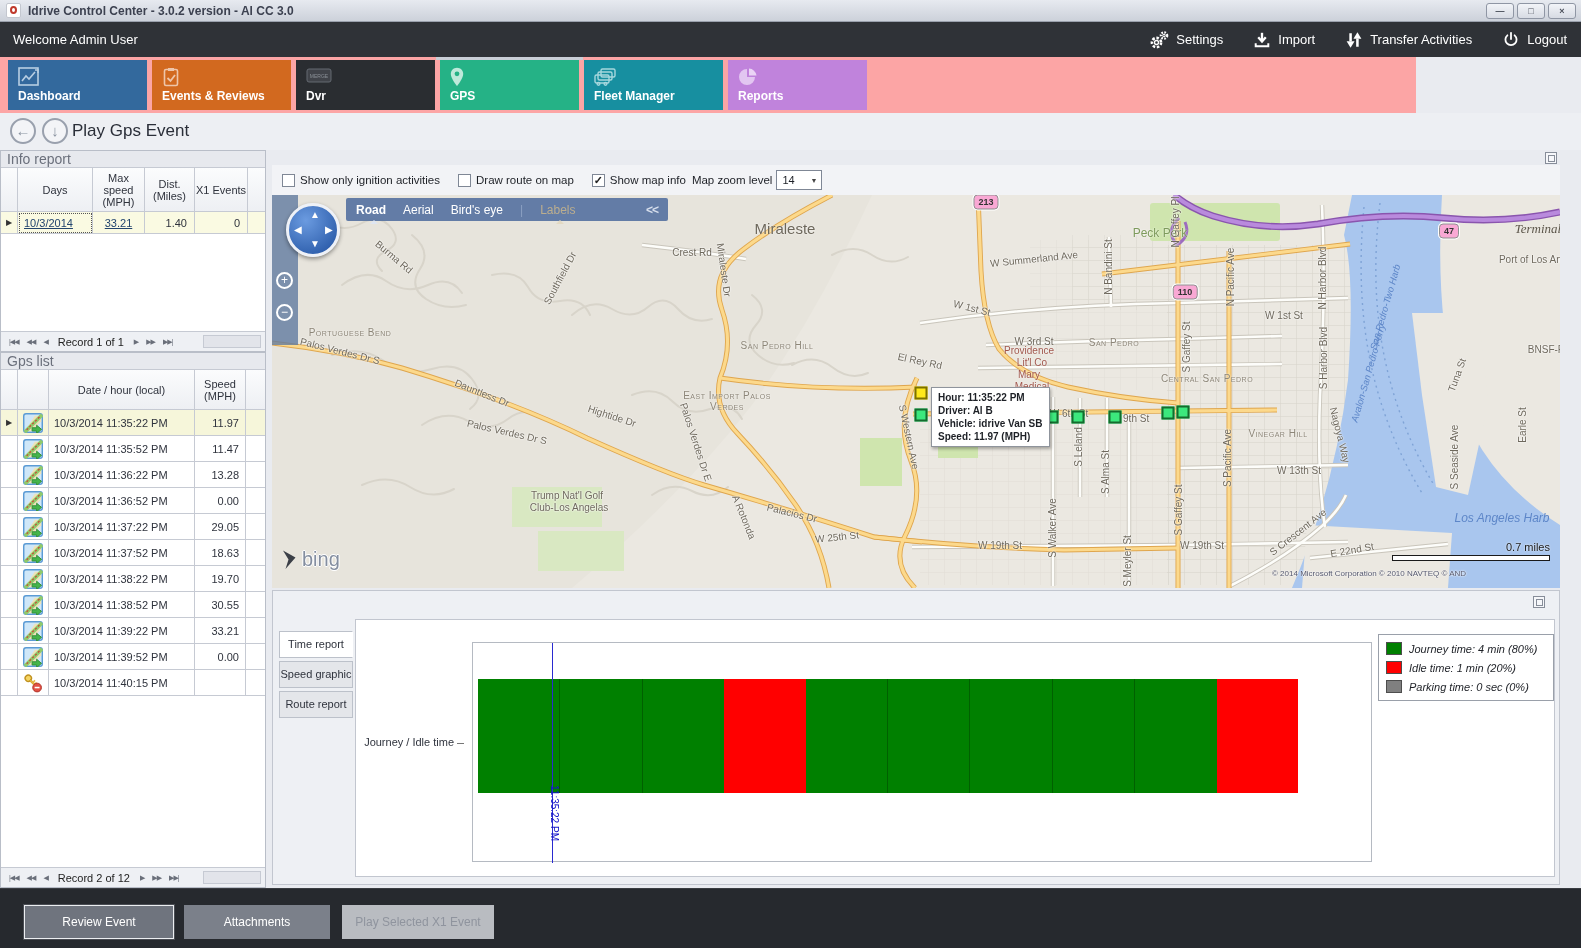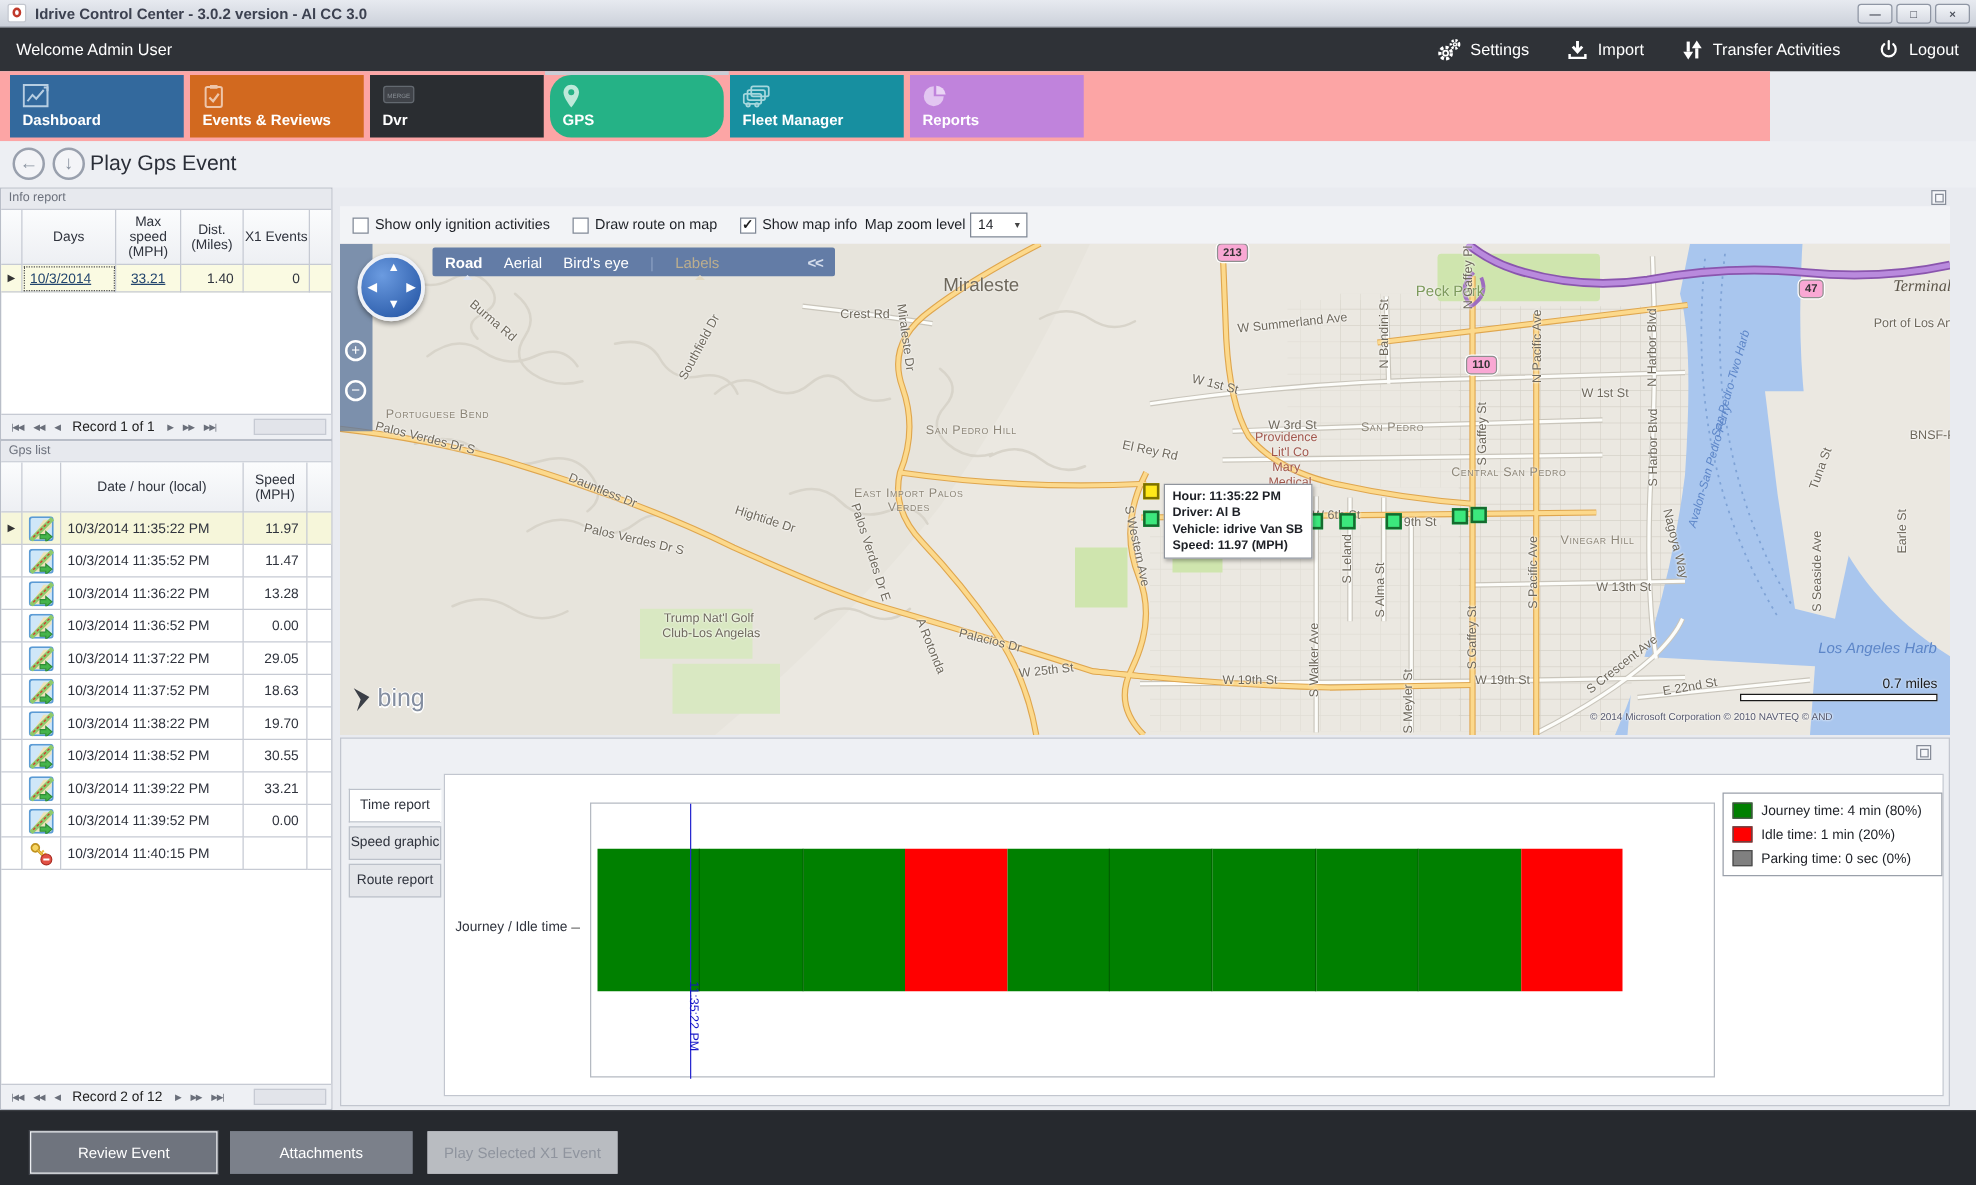--- a/index.html
+++ b/index.html
@@ -22,21 +22,21 @@
   .activebar{position:absolute;left:436px;top:0;width:147px;height:3px;background:#c9ced6;}
   .tab{position:absolute;top:3px;width:139px;height:50px;color:#fff;cursor:pointer;}
   .tab .ticon{position:absolute;left:10px;top:7px;height:20px;opacity:.85;}
   .tab .tlabel{position:absolute;left:10px;bottom:7px;font-size:12px;font-weight:bold;white-space:nowrap;}
   
   .pageheader{position:absolute;left:0;top:113px;width:1581px;height:37px;background:#edeff3;}
   .circlebtn{position:absolute;top:5px;width:26px;height:26px;border:2px solid #99a0ad;border-radius:50%;color:#8a93a0;font-size:15px;text-align:center;line-height:22px;background:#f3f4f7;cursor:pointer;}
   .pagetitle{position:absolute;left:72px;top:8px;font-size:17px;color:#2a2e38;}
   
   .panel{position:absolute;background:#fff;border:1px solid #b9bec8;}
-  .p-head{height:17px;background:#e7e9ee;border-bottom:1px solid #c6cad3;font-size:10px;color:#6b707c;line-height:16px;padding-left:6px;}
+  .p-head{height:17px;background:#e7e9ee;border-bottom:1px solid #c6cad3;font-size:14px;color:#6b707c;line-height:16px;padding-left:6px;}
   .pager{position:absolute;left:0;right:0;bottom:0;height:20px;background:#eef0f4;border-top:1px solid #c6cad3;display:flex;align-items:center;font-size:11px;color:#222;padding:0 4px;}
   .pgi{color:#6a6f7a;font-size:7px;margin:0 4px;letter-spacing:-1px;cursor:pointer;}
   .pgtext{margin:0 6px;font-size:11px;}
   .pscroll{margin-left:auto;width:58px;height:13px;background:#e2e4ea;border:1px solid #c6cad3;}
   
   .itable{font-size:11px;color:#2f333d;}
   .irow{display:flex;}
   .icell{border-right:1px solid #c6cad3;border-bottom:1px solid #c6cad3;display:flex;align-items:center;justify-content:center;text-align:center;}
   .ihead{background:linear-gradient(#fbfcfd,#edeff3);height:44px;font-size:11px;}
   .c-sel{width:17px;}.c-days{width:75px;}.c-max{width:52px;}.c-dist{width:50px;}.c-x1{width:53px;}.c-fill{flex:1;border-right:none;}
@@ -95,21 +95,21 @@
   .map-scale{position:absolute;left:1120px;top:346px;width:158px;text-align:right;font-size:11px;color:#1a1a1a;text-shadow:0 0 2px #fff;}
   .map-scale .sbar{margin-top:2px;height:6px;background:#fff;border:1px solid #1a1a1a;}
   .map-copy{position:absolute;left:1000px;top:374px;width:244px;font-size:8px;color:#55586e;text-shadow:0 0 2px #fff,0 0 2px #fff;text-align:left;}
   .bing{position:absolute;left:10px;top:353px;display:flex;align-items:center;gap:5px;}
   .bing .btext{font-size:20px;color:#828c99;color:#848ea0;text-shadow:-1px 0 #fff,1px 0 #fff,0 -1px #fff,0 1px #fff;}
   
   .bottom-panel{position:absolute;left:272px;top:590px;width:1288px;height:295px;background:#eef0f4;border:1px solid #c2c6cf;}
   .chart-tab{position:absolute;left:6px;width:74px;height:27px;background:#e4e6ea;border:1px solid #bcc1ca;font-size:11px;color:#2f333d;text-align:center;line-height:25px;cursor:pointer;}
   .chart-tab.active{background:#fff;border-right-color:#fff;}
   .chart-outer{position:absolute;left:82px;top:28px;width:1200px;height:258px;background:#fff;border:1px solid #c2c6cf;}
-  .legend{position:absolute;left:1022px;top:14px;width:176px;border:1px solid #9aa0aa;background:#fff;padding:4px 7px;font-size:11px;color:#1d2026;}
+  .legend{position:absolute;left:1022px;top:14px;width:176px;border:1px solid #9aa0aa;background:#fff;padding:4px 7px;font-size:11px;color:#1d2026;font-style:italic;}
   .lg-item{display:flex;align-items:center;gap:7px;height:19px;}
   .lg-item .sw{width:16px;height:13px;border:1px solid #4d4d4d;flex:none;}
   .rowlabel{position:absolute;left:0px;top:116px;width:108px;text-align:right;font-size:11px;color:#2f333d;}
   .rowlabel .tick{display:inline-block;width:7px;height:1px;background:#777;vertical-align:middle;margin-left:3px;}
   .plot{position:absolute;left:116px;top:22px;width:900px;height:220px;border:1px solid #b5bac2;}
   .bar{position:absolute;left:5px;top:36px;width:820px;height:114px;display:flex;}
   .seg{height:100%;flex:1;}
   .seg.bdr{border-right:1px solid rgba(0,70,0,.55);}
   .cursor{position:absolute;top:0;width:1px;height:220px;background:#2a2ad0;}
   .cursor-label{position:absolute;top:142px;writing-mode:vertical-rl;font-size:10px;color:#1515c8;white-space:nowrap;}
@@ -200,21 +200,21 @@
         </svg></span>
     <span class="tlabel">Events &amp; Reviews</span>
   </div>
   <div class="tab" id="tab-2" style="left: 296px; background: rgb(42, 45, 49);">
     <span class="ticon"><svg width="26" height="18" viewBox="0 0 26 18">
           <rect x="1" y="2" width="24" height="13" rx="2" fill="#45484e" stroke="#6e747c"></rect>
           <text x="13" y="11" font-size="5" fill="#9aa0a8" text-anchor="middle" font-family="Liberation Sans">MERGE</text>
         </svg></span>
     <span class="tlabel">Dvr</span>
   </div>
-  <div class="tab" id="tab-3" style="left: 440px; background: rgb(37, 178, 134); border-radius: 17px;">
+  <div class="tab" id="tab-3" style="left: 440px; background: rgb(37, 178, 134);">
     <span class="ticon"><svg width="14" height="20" viewBox="0 0 14 20">
           <path d="M7,0.8 C3.4,0.8 0.8,3.6 0.8,7 C0.8,11.5 7,19 7,19 C7,19 13.2,11.5 13.2,7 C13.2,3.6 10.6,0.8 7,0.8 Z" fill="#d9f3e9"></path>
           <circle cx="7" cy="6.8" r="2.4" fill="#25b286"></circle>
         </svg></span>
     <span class="tlabel">GPS</span>
   </div>
   <div class="tab" id="tab-4" style="left: 584px; background: rgb(23, 143, 160);">
     <span class="ticon"><svg width="26" height="20" viewBox="0 0 26 20">
           <g fill="none" stroke="#bfe4e8" stroke-width="1.4">
             <rect x="7" y="2" width="14" height="8" rx="1.5"></rect>

